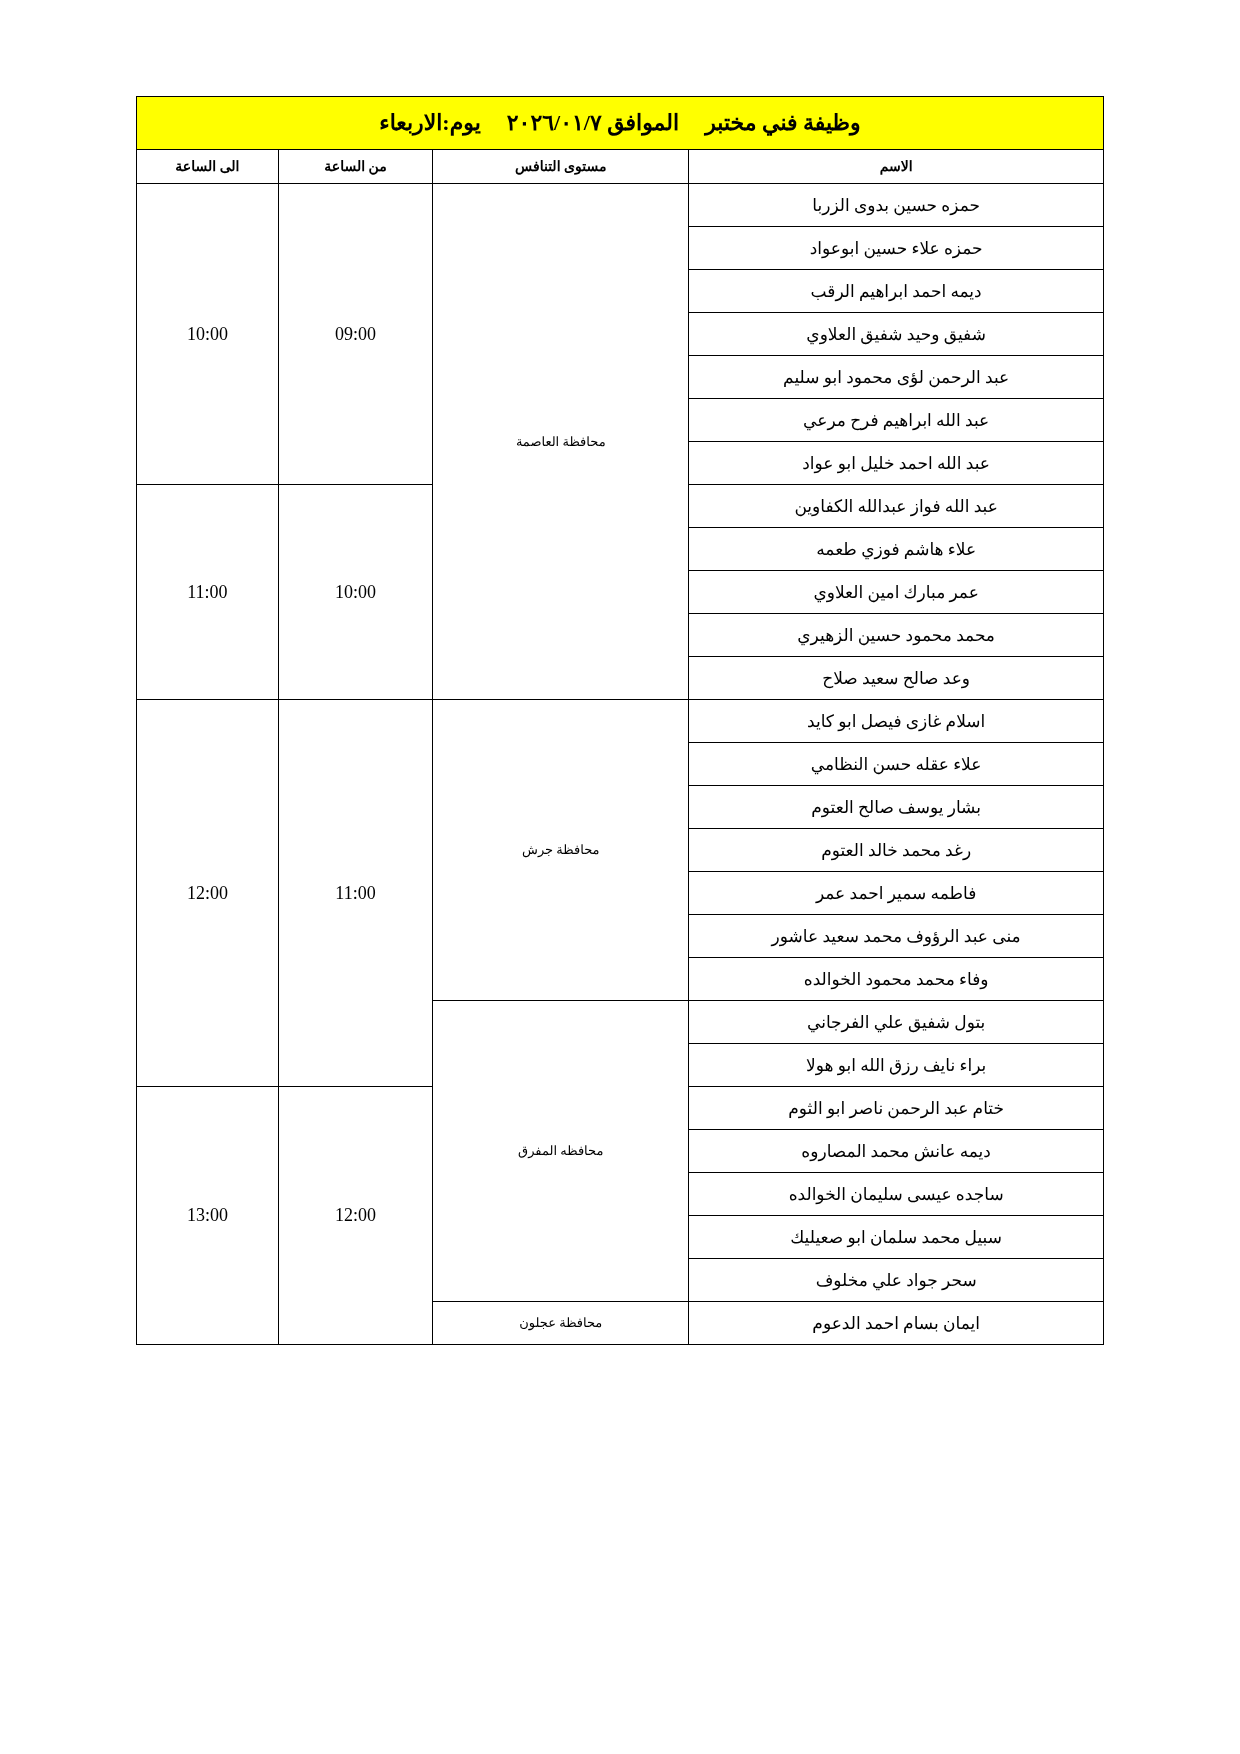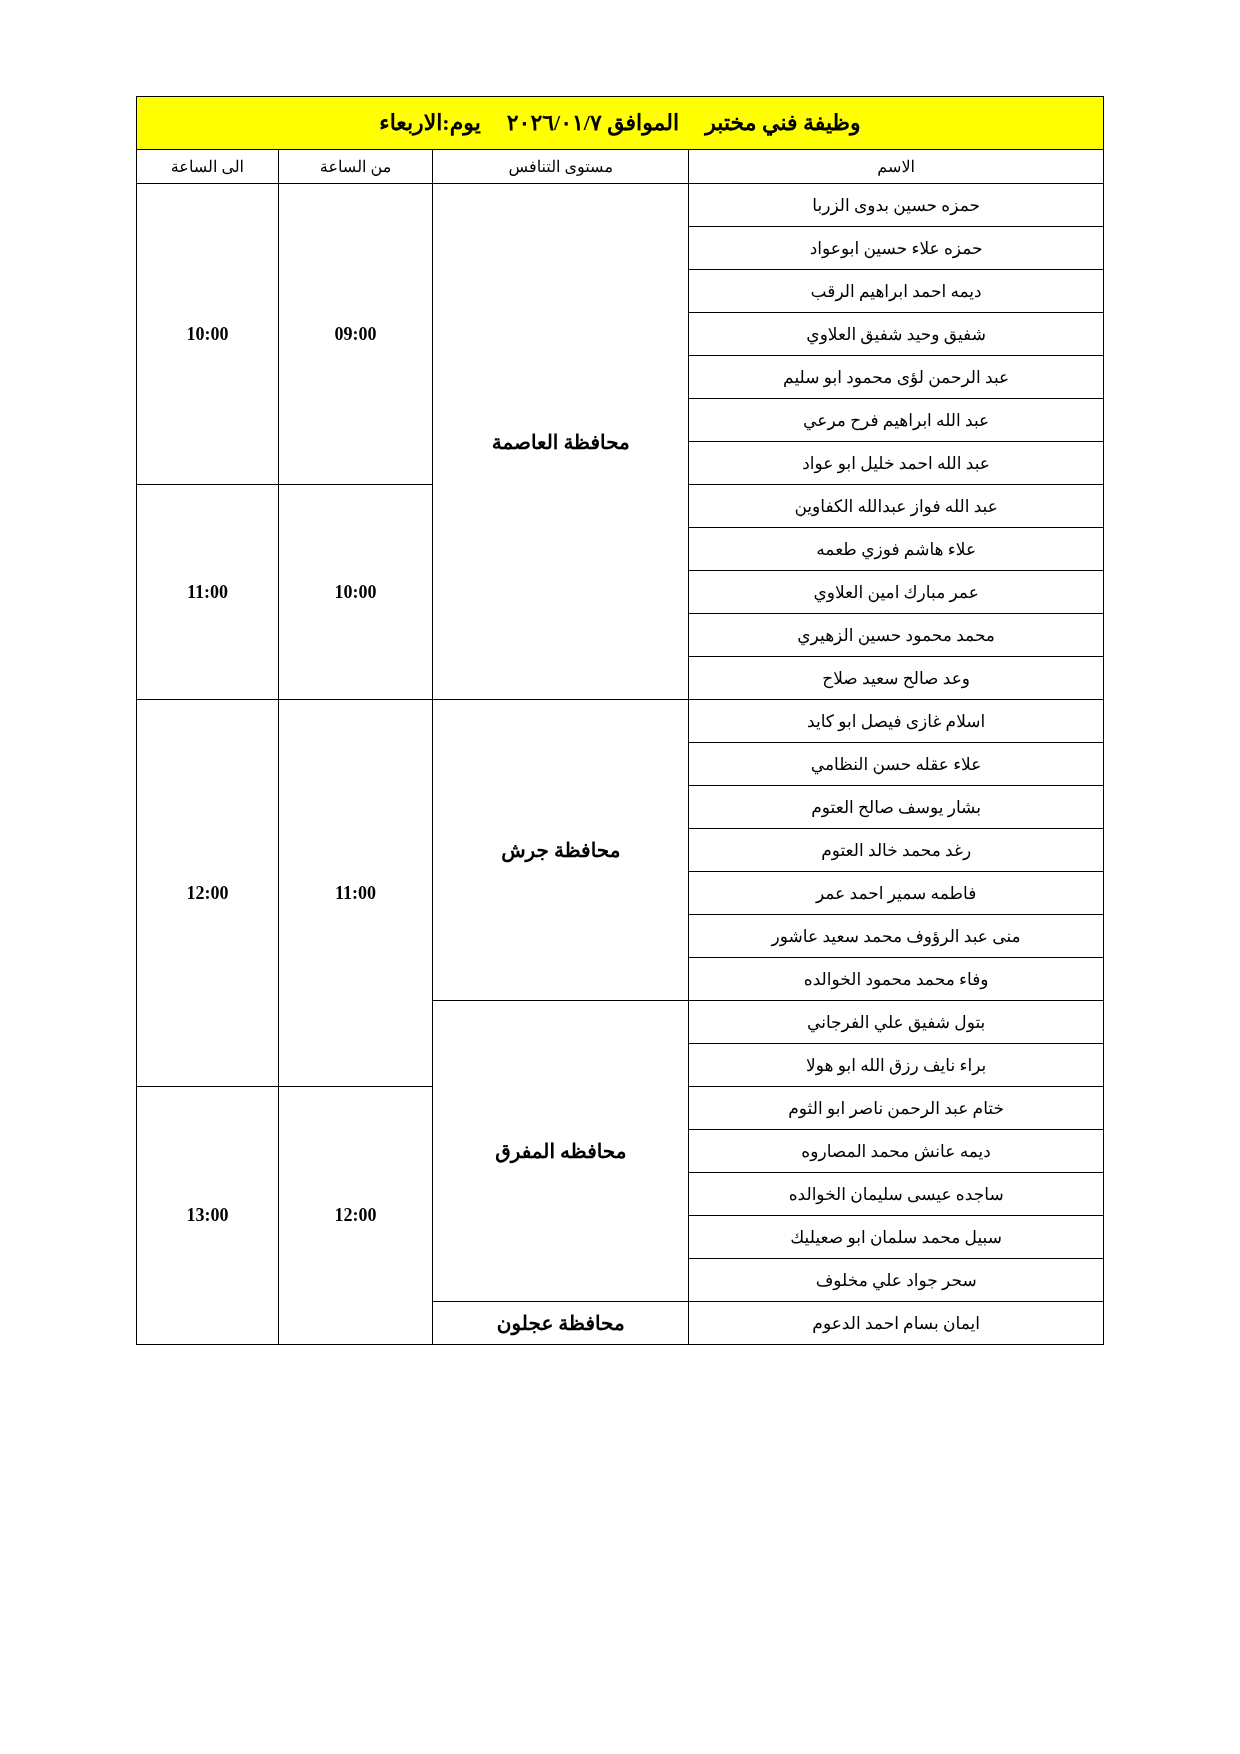--- a/index.html
+++ b/index.html
@@ -41,38 +41,38 @@
   }
   .title-inner {
     display: flex;
     justify-content: center;
     align-items: center;
     gap: 26px;
     white-space: nowrap;
     padding: 0 18px;
   }
   .col-head {
-    font-size: 16px;
-    font-weight: normal;
+    font-size: 14px;
+    font-weight: bold;
     height: 33px;
   }
   .name-cell {
     font-size: 17px;
     font-weight: normal;
     height: 42px;
     padding: 0 10px;
     white-space: nowrap;
   }
   .gov-cell {
-    font-size: 20px;
-    font-weight: bold;
+    font-size: 13px;
+    font-weight: normal;
   }
   .time-cell {
     font-size: 18px;
-    font-weight: bold;
+    font-weight: normal;
   }
   
   col.c-name { width: 392px; }
   col.c-gov  { width: 242px; }
   col.c-from { width: 146px; }
   col.c-to   { width: 134px; }
 </style>
 </head>
 <body>
 

